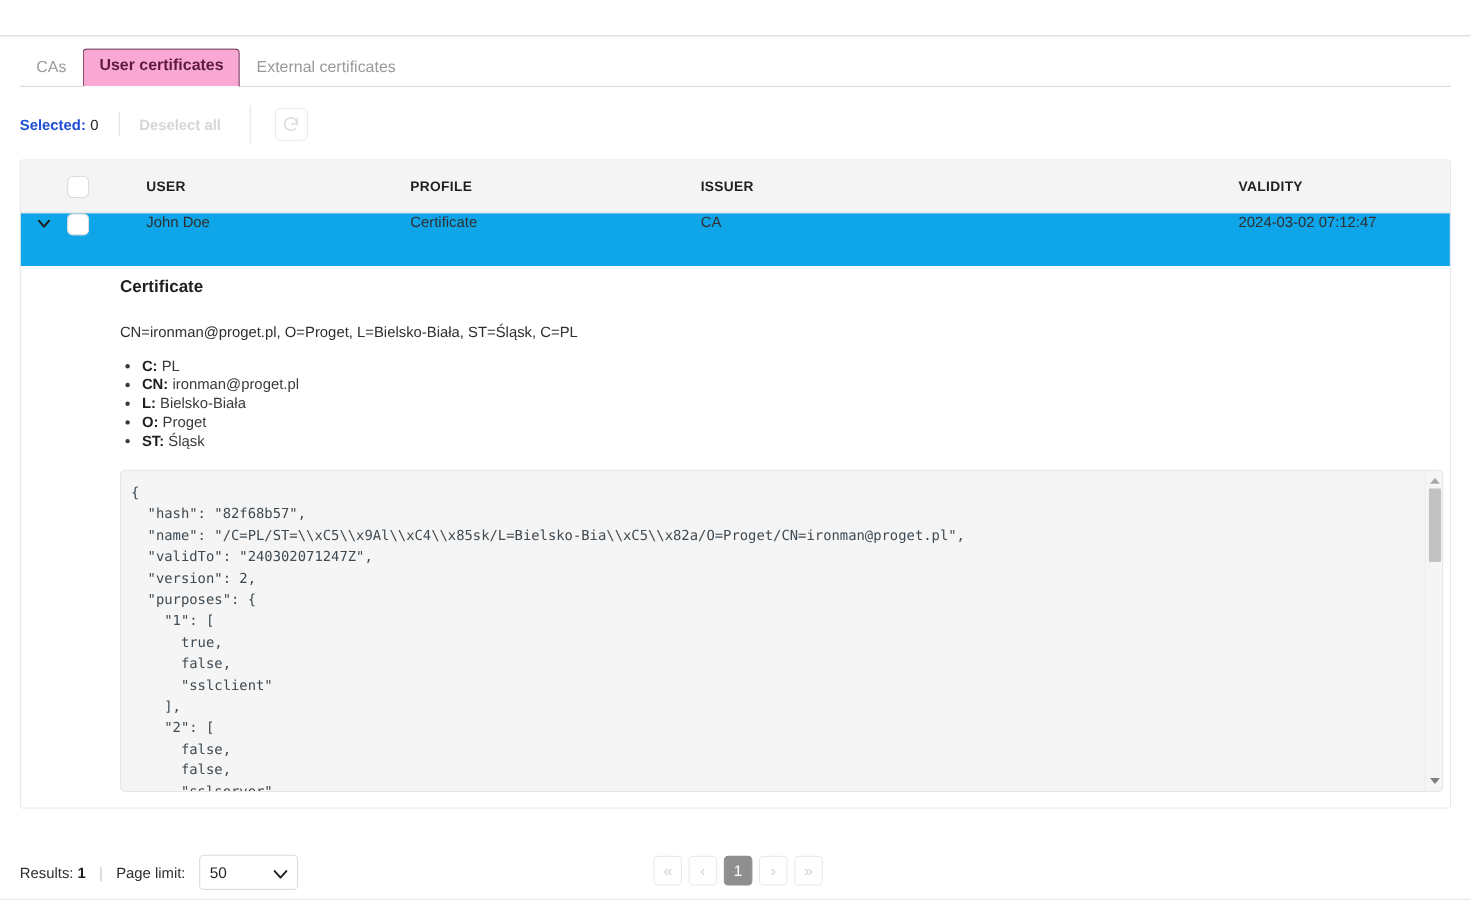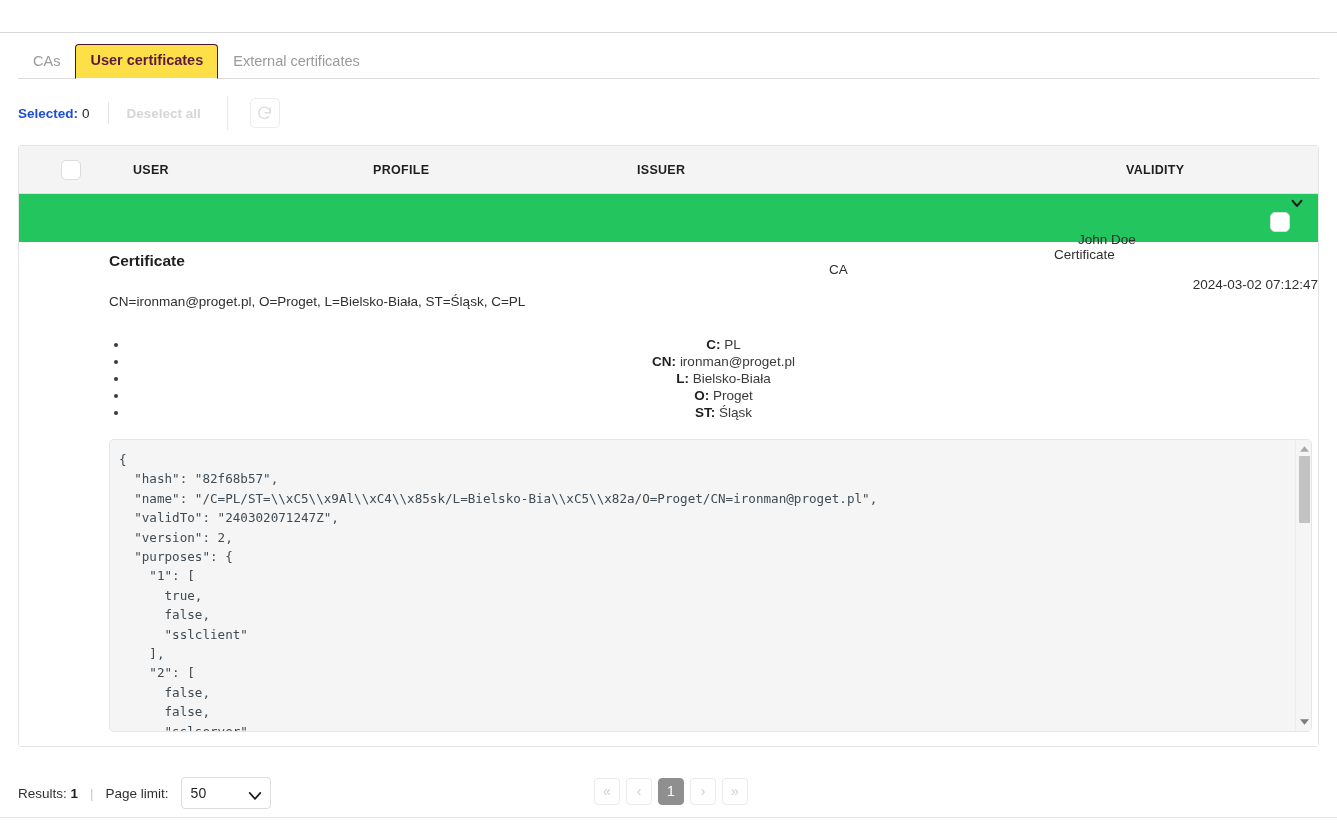--- a/index.html
+++ b/index.html
@@ -35,21 +35,21 @@
     border: 1px solid transparent;
     border-bottom: none;
     position: relative;
     white-space: nowrap;
     cursor: pointer;
     background: transparent;
   }
   .tab.active {
     color: #5c1b3e;
     font-weight: bold;
-    background: #fde047;
+    background: #f9a8d4;
     border: 1px solid #4a1233;
     border-bottom: 1px solid #ffffff;
     border-radius: 4px 4px 0 0;
     margin-bottom: -1px;
     padding: 7px 14px 9px 14px;
   }
 
   
   .toolbar {
     position: absolute; left: 18px; top: 96px;
@@ -80,24 +80,23 @@
     border-radius: 3px;
     background: #fff;
   }
   .thead {
     display: flex; align-items: center;
     height: 48px;
     background: #f4f4f4;
     border-bottom: 1px solid #e2e2e2;
   }
   .trow {
-    display: flex; align-items: flex-end;
+    display: flex; align-items: flex-start;
     height: 48px;
-    background: #22c55e;
-    flex-direction: column;
+    background: #0ea5e9;
   }
   .c-chev { width: 42px; display: flex; align-items: center; justify-content: center; }
   .c-chk  { width: 48px; display: flex; align-items: center; justify-content: flex-start; }
   .c-user { width: 240px; margin-left: 24px; }
   .c-prof { width: 264px; }
   .c-issu { width: 489px; }
   .c-vald { flex: 1; }
 
   .th {
     font-size: 12.5px; font-weight: bold; color: #1f1f1f;
@@ -120,23 +119,22 @@
   .detail h3 {
     margin: 0 0 0 0;
     font-size: 15.5px; font-weight: bold; color: #1f1f1f;
     line-height: 22px;
   }
   .dn-line {
     margin-top: 22px;
     font-size: 13.5px; color: #2f2f2f;
   }
   .attr-list {
-    margin: 27px 0 0 0; padding: 0 0 0 20px;
+    margin: 15px 0 0 0; padding: 0 0 0 20px;
     list-style: disc;
-    text-align: center;
   }
   .attr-list li {
     font-size: 13.5px; color: #3a3a3a; line-height: 17px; margin-bottom: 0px;
   }
   .attr-list li b { color: #1f1f1f; }
 
   
   .codewrap {
     margin-top: 18px;
     width: 1203px; height: 293px;

